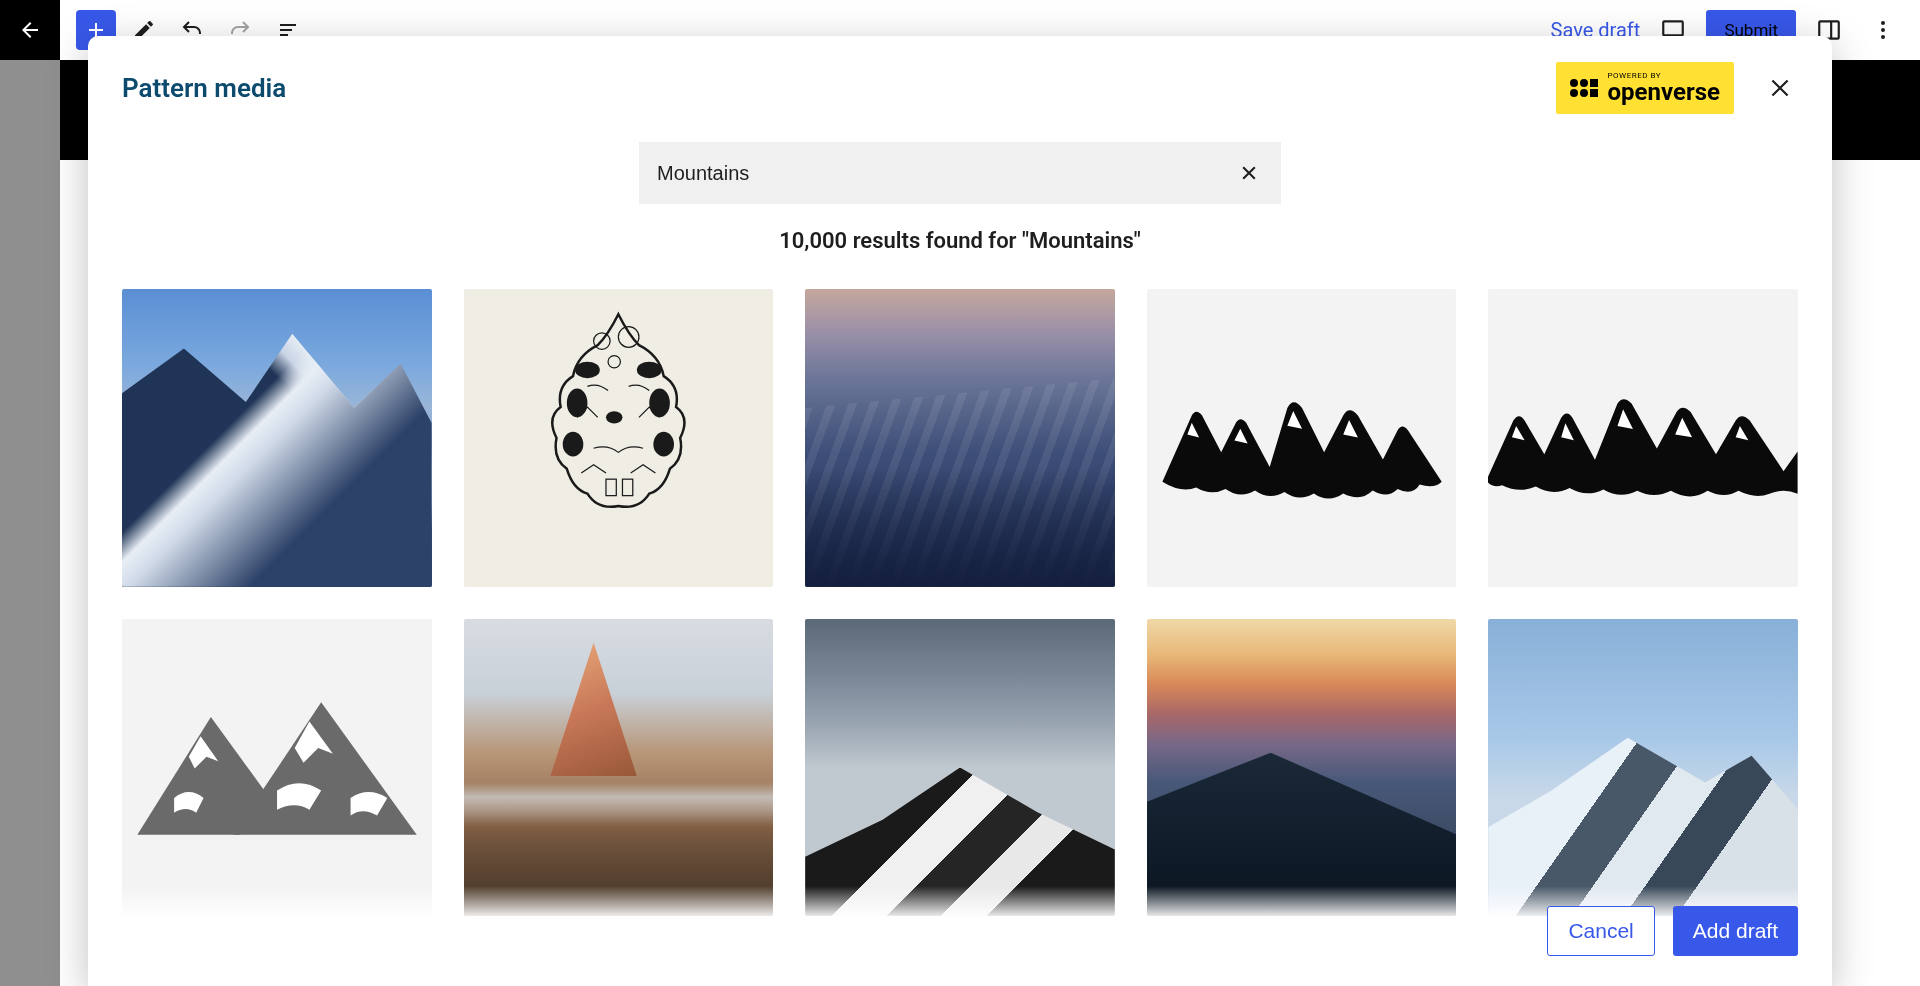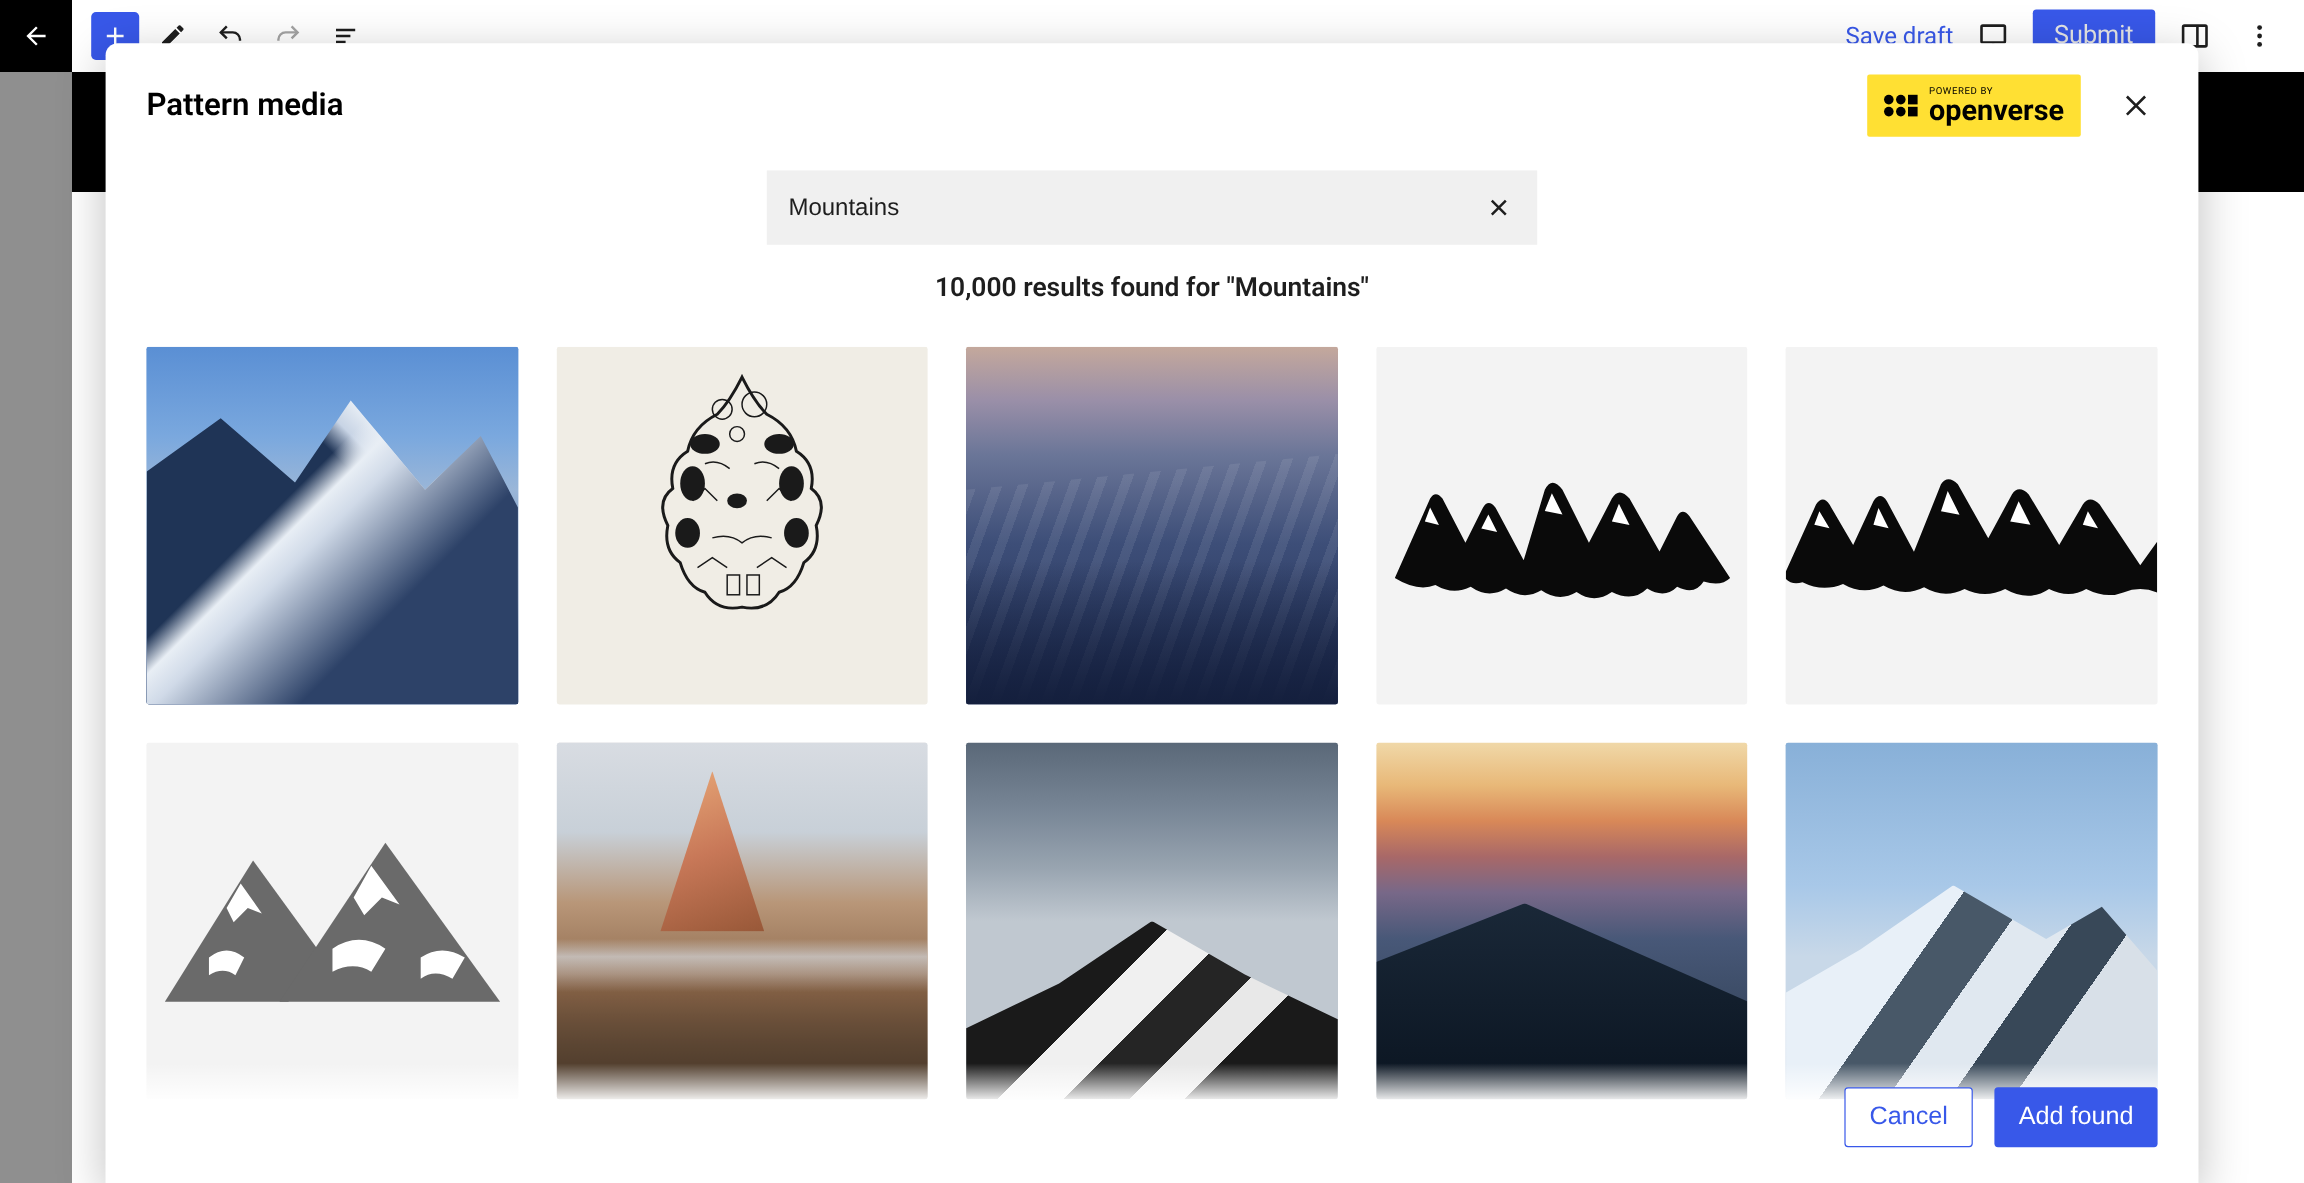--- a/index.html
+++ b/index.html
@@ -53,24 +53,24 @@
   align-items: center;
   gap: 12px;
 }
 .save-draft {
   color: #3858e9;
   text-decoration: underline;
   font-size: 20px;
 }
 .submit-btn {
   background: #3858e9;
-  color: #e5e5e5;
+  color: #000000;
   padding: 10px 18px;
   border-radius: 3px;
-  font-size: 21px;
+  font-size: 17px;
 }
 .icon-btn {
   width: 42px; height: 42px;
   display: flex; align-items: center; justify-content: center;
 }
 
 
 .dark-strip {
   position: absolute;
   top: 60px; left: 60px; right: 0;
@@ -112,21 +112,21 @@
 }
 .modal-header {
   display: flex;
   align-items: center;
   justify-content: space-between;
   padding: 26px 34px 10px 34px;
 }
 .modal-title {
   font-size: 26px;
   font-weight: 600;
-  color: #000000;
+  color: #0c4a6e;
 }
 .header-right {
   display: flex;
   align-items: center;
   gap: 28px;
 }
 .openverse-badge {
   background: #ffe033;
   padding: 10px 14px;
   display: flex;
@@ -477,16 +477,16 @@
         </div>
         <div class="media-item thumb-alpine-painting"></div>
         <div class="media-item thumb-cloudy-peak"></div>
         <div class="media-item thumb-sunset-ridge"></div>
         <div class="media-item thumb-glacier-peak"></div>
       </div>
     </div>
 
     <div class="modal-footer">
       <button class="btn btn-secondary">Cancel</button>
-      <button class="btn btn-primary">Add found</button>
+      <button class="btn btn-primary">Add draft</button>
     </div>
   </div>
 </div>
 
 </body></html>

